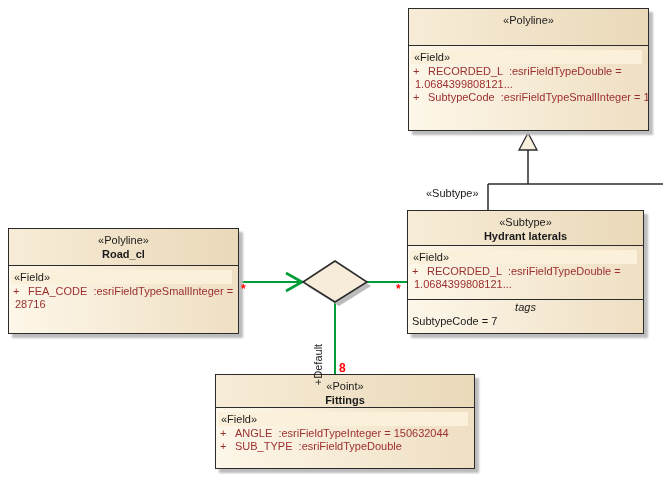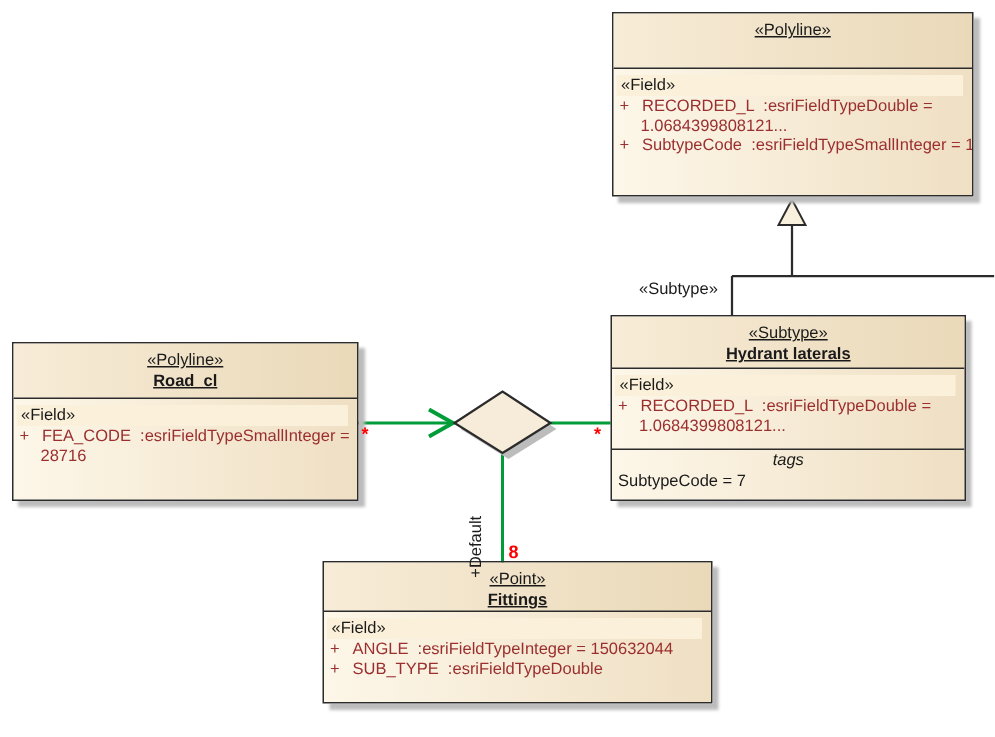--- a/index.html
+++ b/index.html
@@ -13,31 +13,31 @@
     position:absolute;box-sizing:border-box;
     border:1px solid #2b2b2b;
     background:linear-gradient(90deg,#FDF7E9 0%,#EFDFC3 100%);
     box-shadow:4px 4px 2px #bcbcbc;
     overflow:hidden;
   }
   .uml-title{
     box-sizing:border-box;text-align:center;
     border-bottom:1px solid #2b2b2b;
     background:linear-gradient(90deg,#F7ECD7 0%,#EAD9B9 100%);
-    padding-top:4px;line-height:14px;text-decoration:underline;
+    padding-top:4px;line-height:14px;
   }
   .uml-name{font-weight:bold;}
   .uml-body{padding-top:2px;}
   .strip{
     background:#FBF1DA;margin:2px 6px 1px 2px;padding:1px 3px;
     line-height:12px;color:#1a1a1a;
   }
   .attr{color:#9B2F2F;white-space:pre;line-height:13px;padding-left:4px;}
   .attr .plus{display:inline-block;width:15px;}
-  .attr-cont{color:#9B2F2F;white-space:pre;line-height:13px;padding-left:18px;}
+  .attr-cont{color:#9B2F2F;white-space:pre;line-height:13px;padding-left:6px;}
   .tags-sec{box-sizing:border-box;border-top:1px solid #2b2b2b;padding:0 4px 0 4px;}
   .tags-title{text-align:center;font-style:italic;line-height:14px;}
   .tags-value{text-align:left;line-height:15px;}
   .fixed-h{box-sizing:border-box;}
   .lbl{position:absolute;line-height:13px;}
   .mult{color:#FF0000;font-weight:bold;font-size:12px;}
   .rot{transform:rotate(-90deg);text-align:center;}
 </style>
 </head>
 <body>

